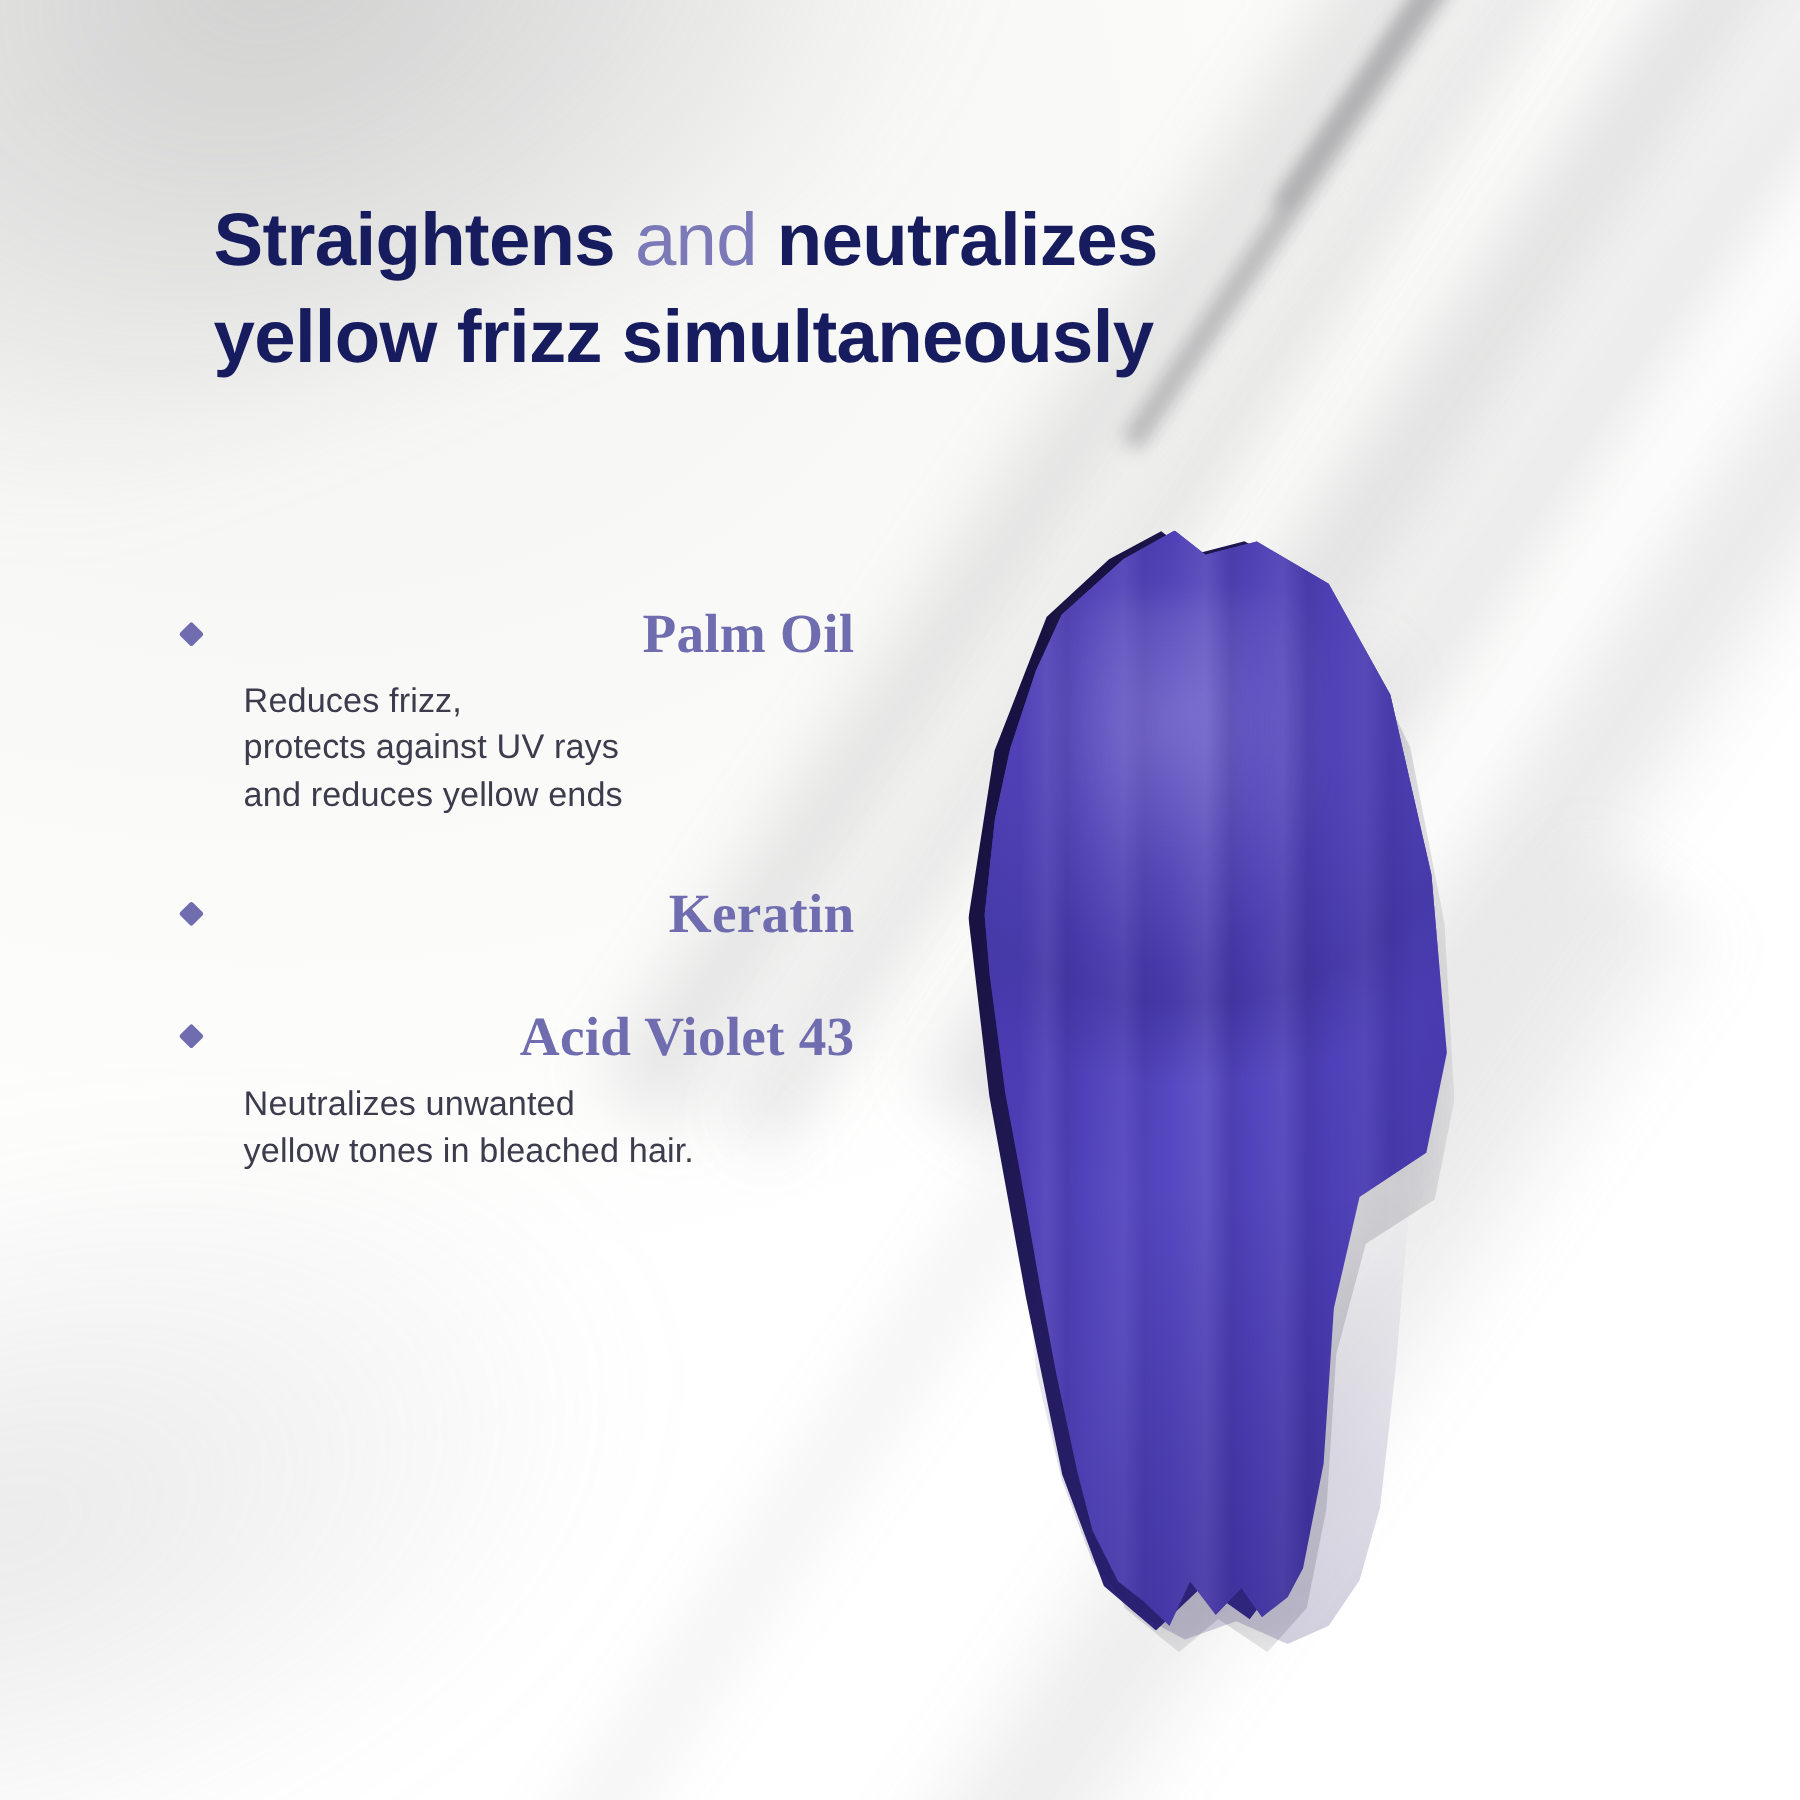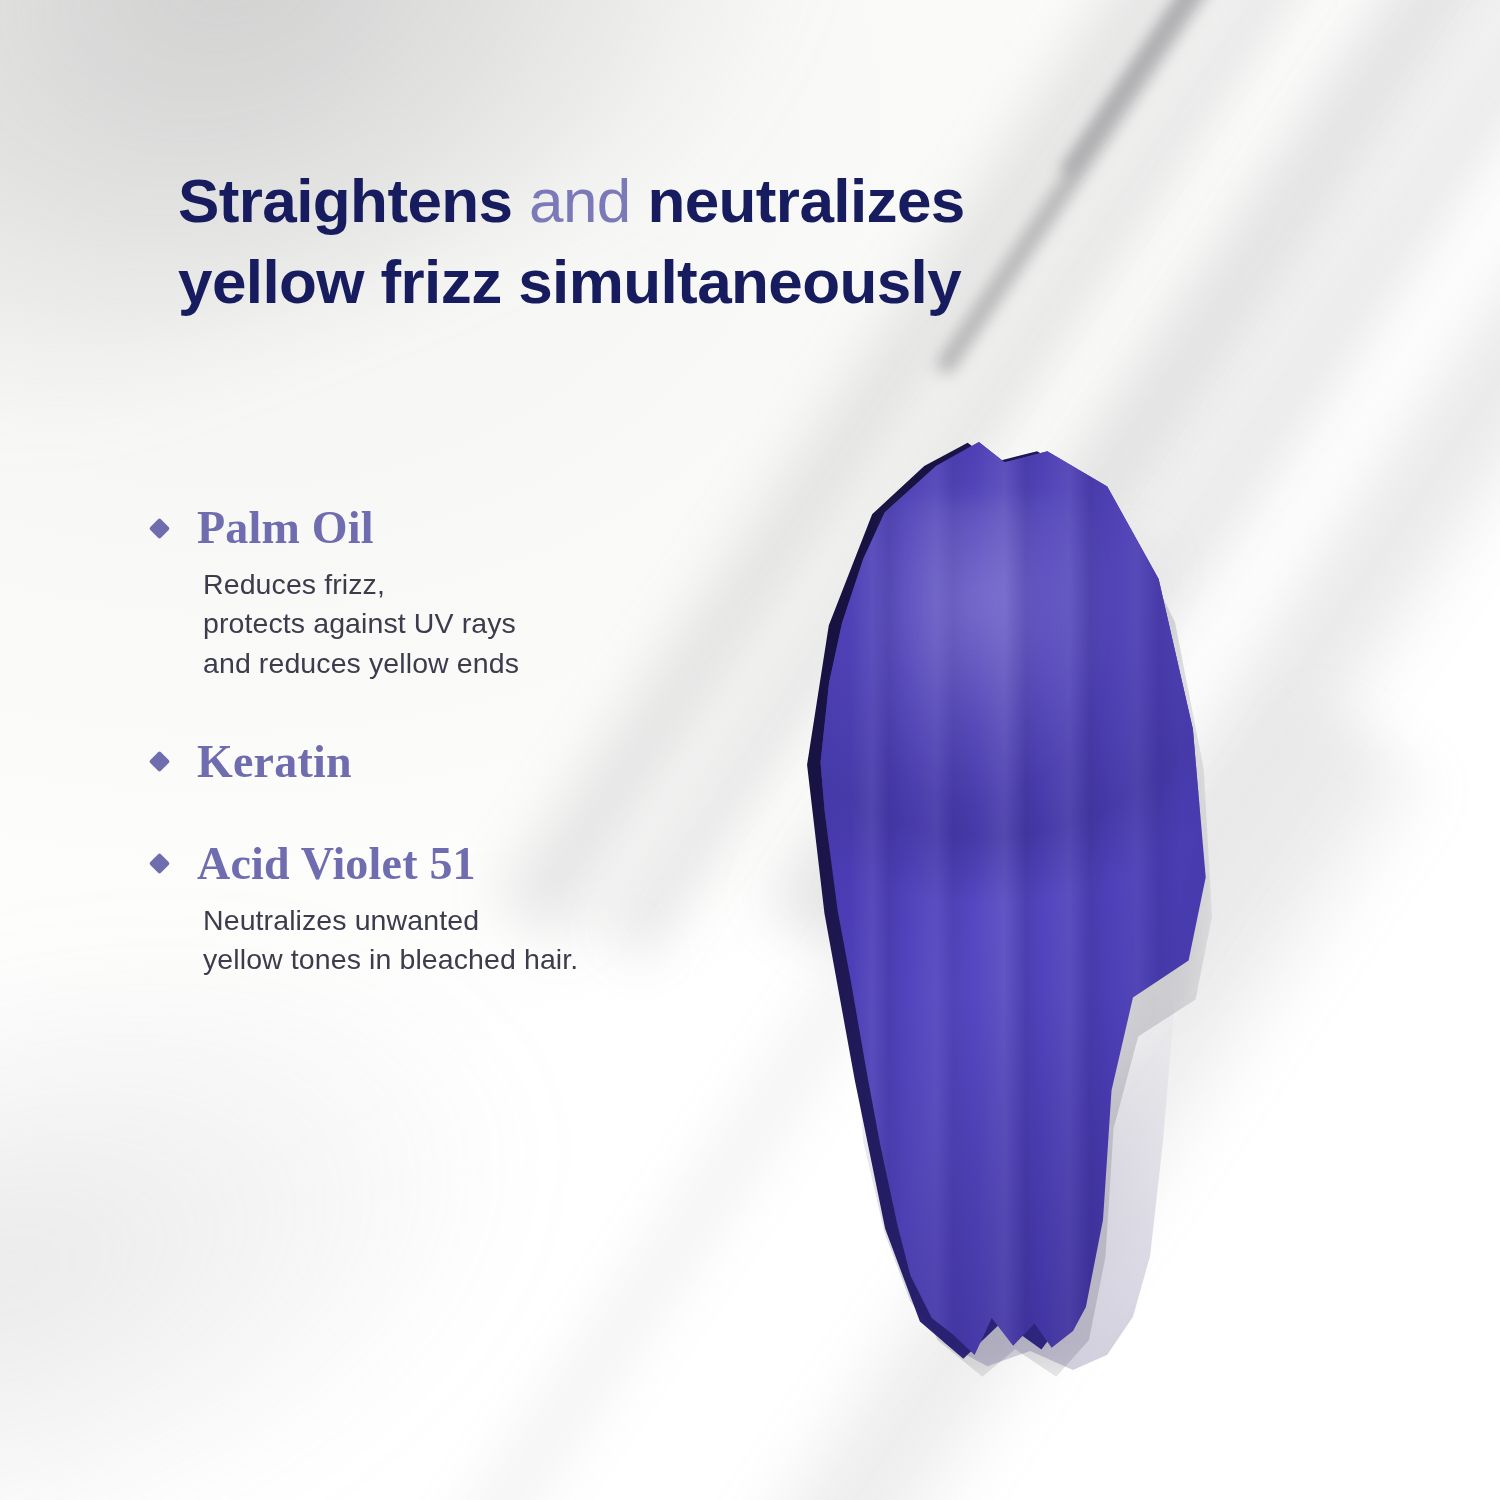--- a/index.html
+++ b/index.html
@@ -121,20 +121,21 @@
     width: 560px;
   }
 
   .ingredient { margin-bottom: 56px; }
   .ingredient:last-child { margin-bottom: 0; }
 
   .ing-head {
     display: flex;
     align-items: center;
     margin-bottom: 14px;
+    justify-content: space-between;
   }
 
   .diamond {
     width: 15px;
     height: 15px;
     background: #6f6daf;
     transform: rotate(45deg);
     border-radius: 2px;
     flex: 0 0 auto;
     margin-right: 30px;
@@ -311,21 +312,21 @@
     <div class="ingredient">
       <div class="ing-head">
         <span class="diamond"></span>
         <span class="ing-name">Keratin</span>
       </div>
     </div>
 
     <div class="ingredient">
       <div class="ing-head">
         <span class="diamond"></span>
-        <span class="ing-name">Acid Violet 51</span>
+        <span class="ing-name">Acid Violet 43</span>
       </div>
       <div class="ing-desc">Neutralizes unwanted
 yellow tones in bleached hair.</div>
     </div>
 
   </div>
 
   <div class="swatch-layer">
     <div class="swatch-shadow"></div>
     <div class="swatch-rim"></div>

